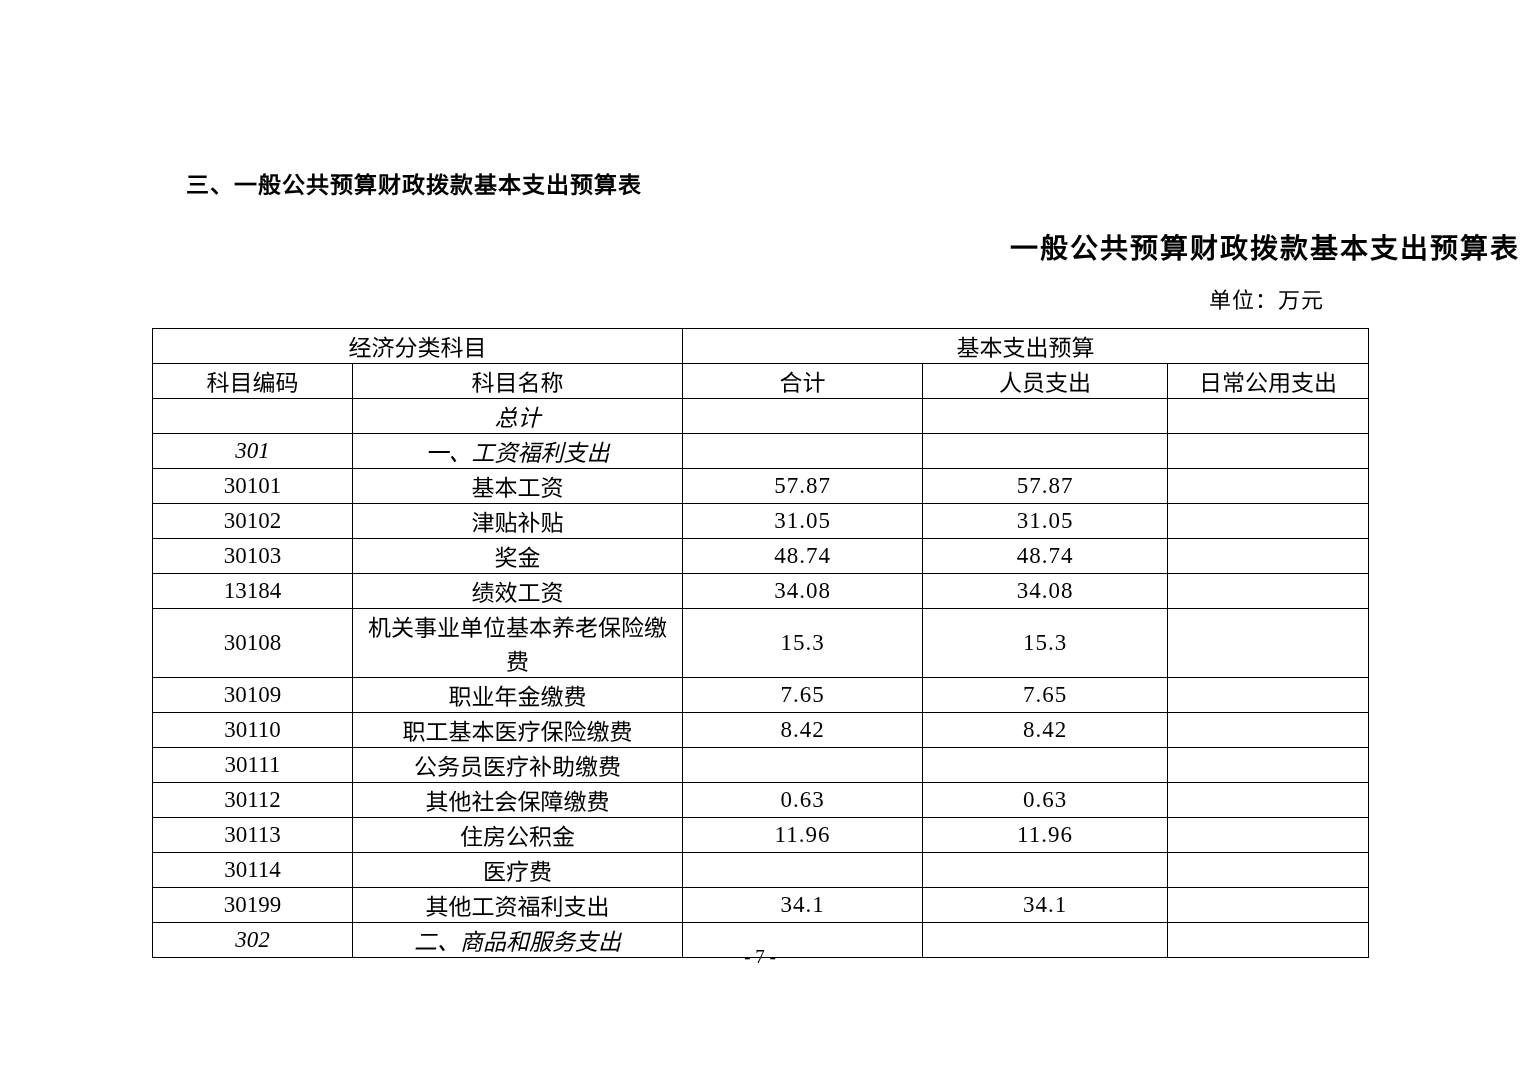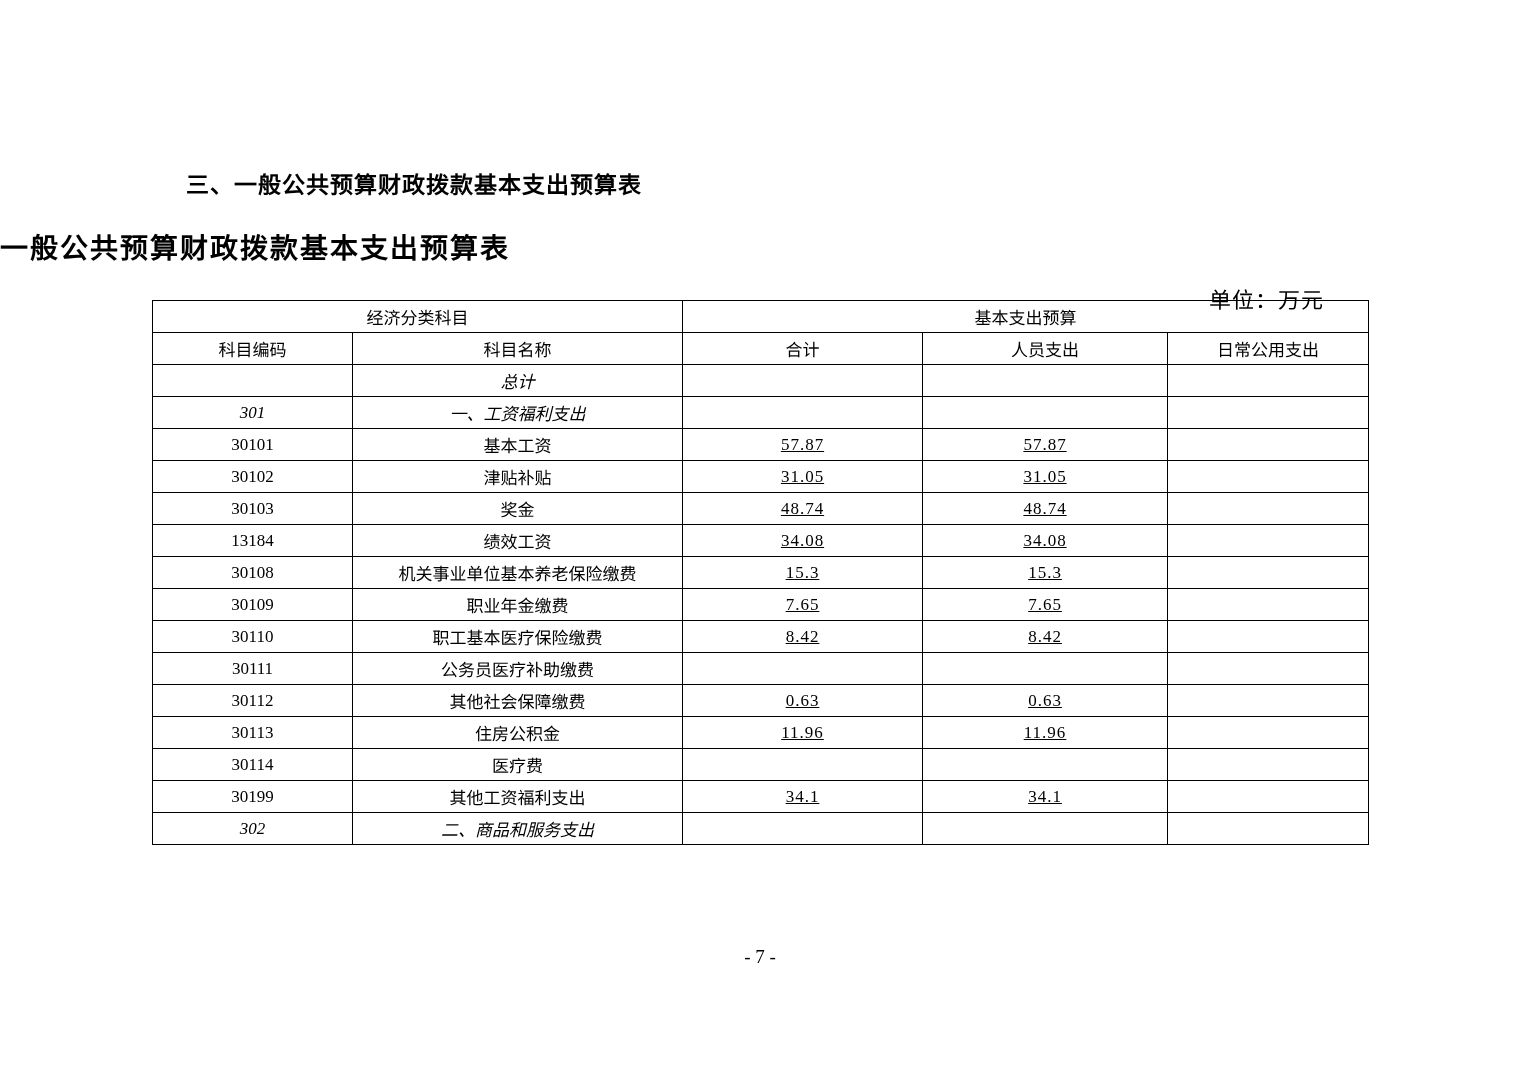--- a/index.html
+++ b/index.html
@@ -30,41 +30,41 @@
     font-weight: bold;
     font-size: 23px;
     letter-spacing: 1px;
     white-space: nowrap;
   }
   .doc-title {
     position: absolute;
     left: 0;
     top: 226px;
     width: 1520px;
-    text-align: left;
+    text-align: right;
     font-family: "Liberation Serif", "DejaVu Serif", serif;
     font-weight: bold;
     font-size: 28px;
     letter-spacing: 2px;
   }
   .unit-line {
     position: absolute;
     right: 196px;
     top: 282px;
     font-size: 22px;
     letter-spacing: 1px;
   }
   table.budget {
     position: absolute;
     left: 152px;
-    top: 300px;
+    top: 328px;
     width: 1216px;
     border-collapse: collapse;
     table-layout: fixed;
-    font-size: 17px;
+    font-size: 23px;
   }
   table.budget td, table.budget th {
     border: 1px solid #000000;
     height: 31px;
     padding: 0 4px;
     text-align: center;
     vertical-align: middle;
     font-weight: normal;
   }
   .col-code { width: 200px; }
@@ -77,21 +77,20 @@
   .name-cell {
     text-align: center;
   }
   .bold {
     font-weight: bold;
     font-style: italic;
   }
   .num {
     font-family: "Liberation Serif", "DejaVu Serif", serif;
     letter-spacing: 1px;
-    text-decoration: underline;
   }
   .page-number {
     position: absolute;
     left: 0;
     top: 946px;
     width: 1520px;
     text-align: center;
     font-size: 19px;
   }
 </style>

